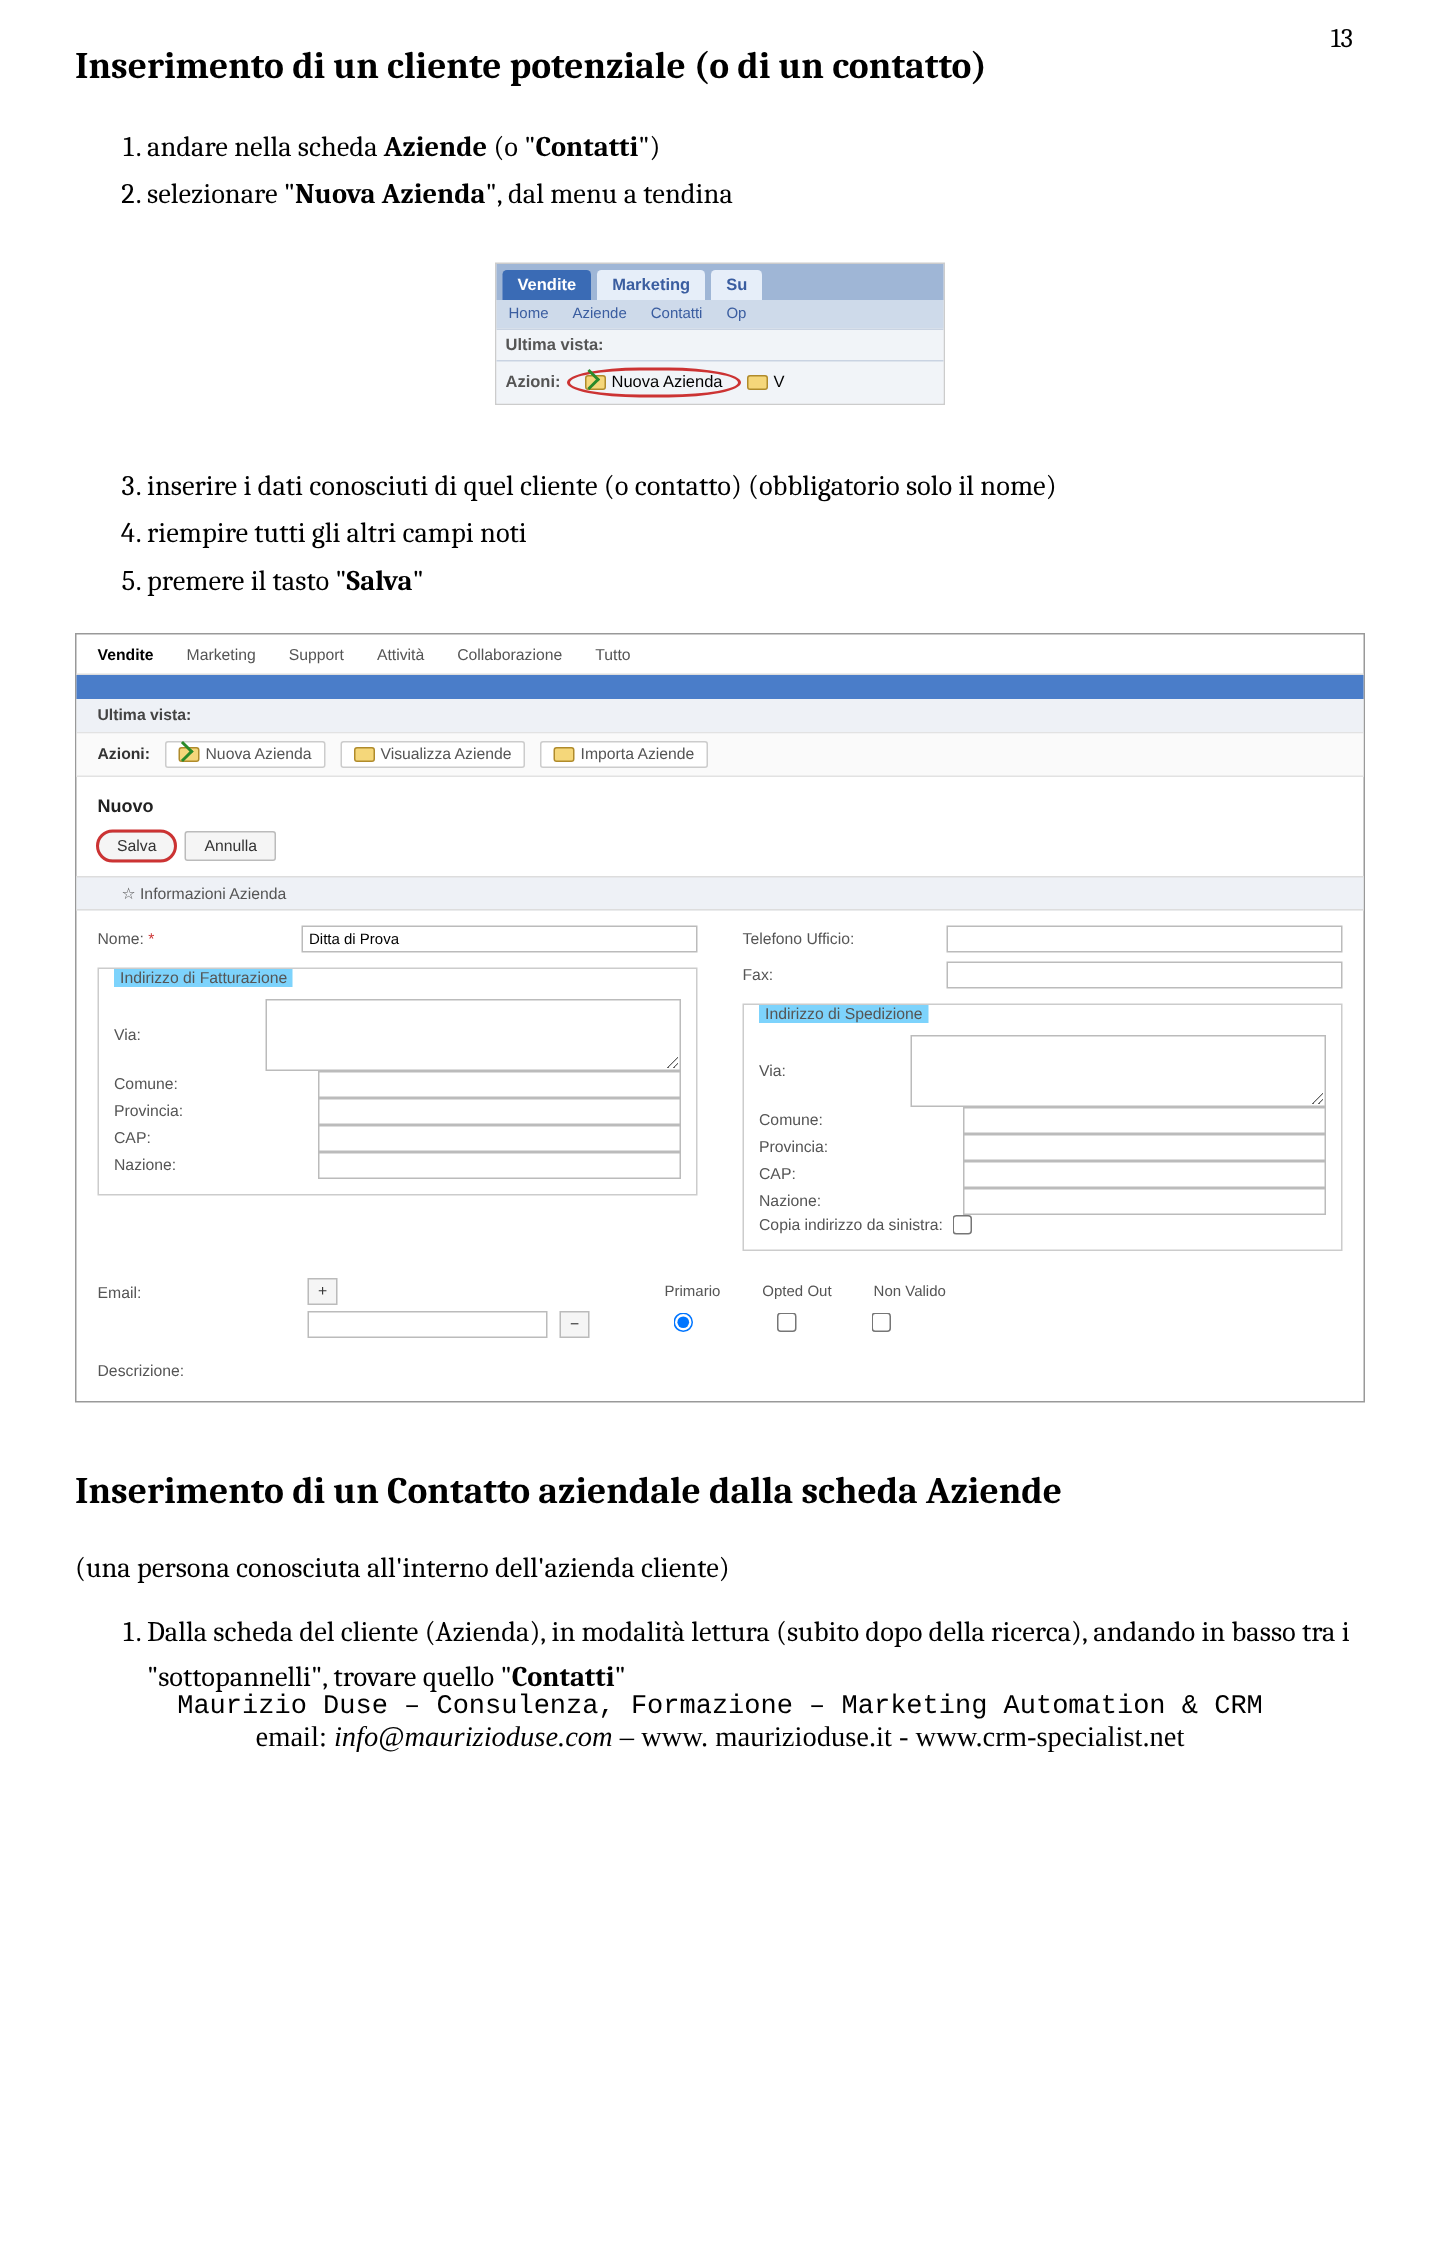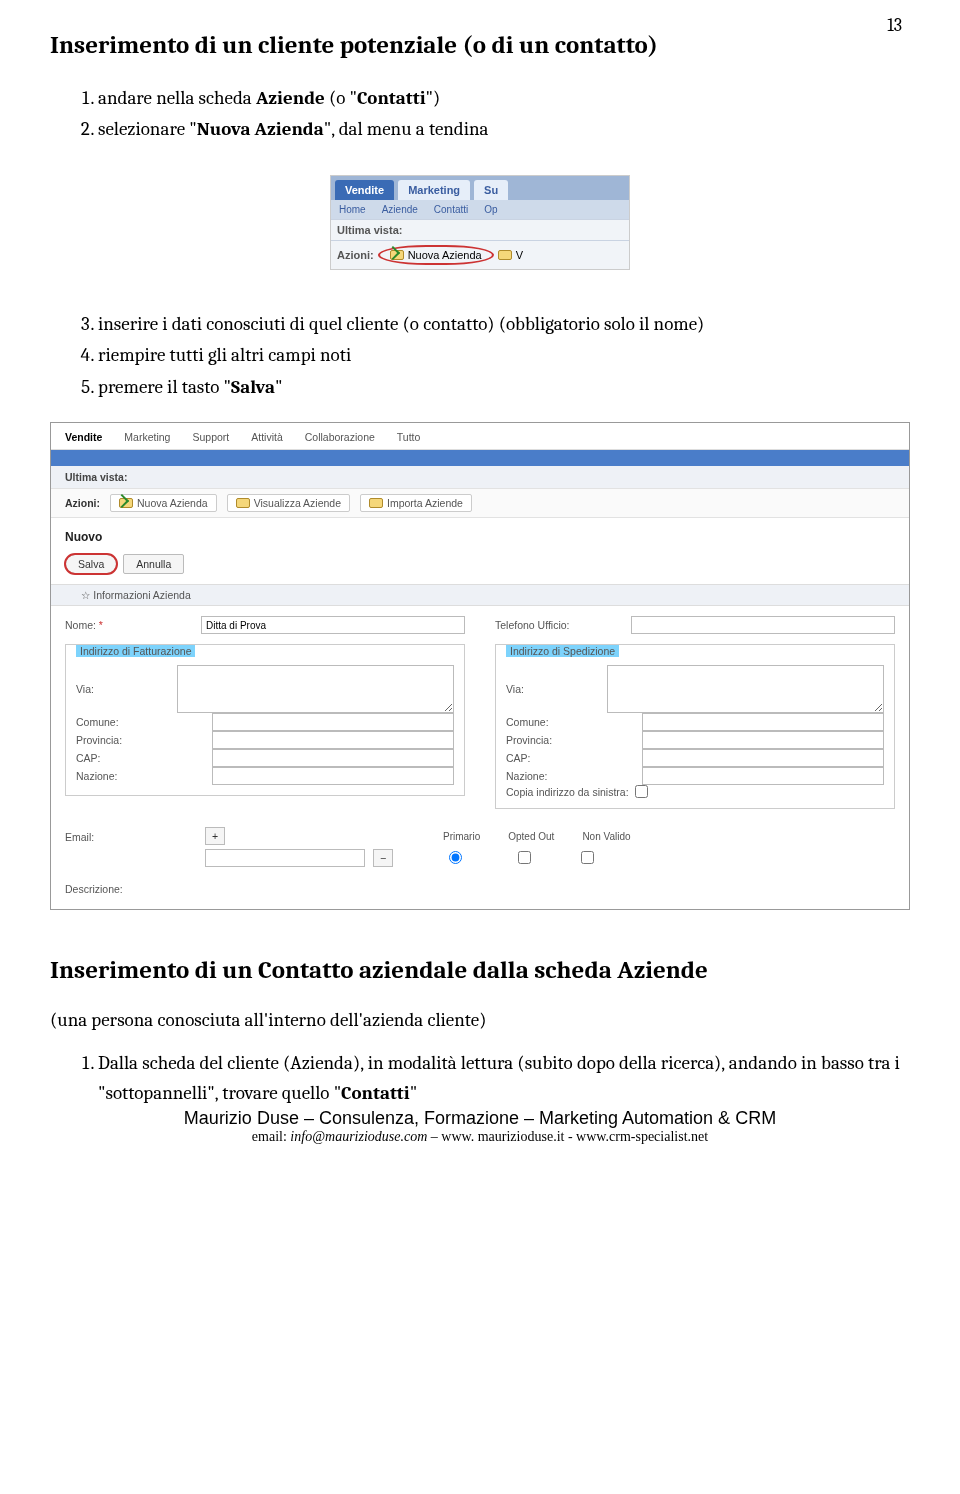--- a/index.html
+++ b/index.html
@@ -64,22 +64,22 @@
   .s2-plusminus { display:inline-block; width:20px; height:18px; text-align:center; border:1px solid #bbb; background:#f5f5f5; line-height:16px;}
   .s2-opts { display:flex; gap:28px; margin-left:210px; font-size:10px; color:#555;}
   .s2-desc { padding:8px 14px 14px; display:flex; gap:10px;}
   .s2-desc label { width:130px; color:#555;}
   .s2-star { color:#c33;}
   .s2-copy { display:flex; align-items:center; gap:6px;}
   .s2-copy label{ width:auto; }
 
   .subtext { font-size:19px; margin-top:6px; margin-left:0;}
   .footer { position:absolute; bottom:25px; left:0; right:0; text-align:center; font-size:18px;}
-  .footer .line1 { font-family: Liberation Sans, sans-serif; }
-  .footer .line2 { font-family: "Times New Roman", serif; font-style: normal; font-size:14px;}
+  .footer .line1 { font-family: Liberation Mono, monospace; }
+  .footer .line2 { font-family: "Times New Roman", serif; font-style: normal; font-size:19px;}
   .footer .line2 .em { font-style: italic;}
 </style>
 </head>
 <body>
 
 <div class="page-number">13</div>
 
 <h1 class="section">Inserimento di un cliente potenziale (o di un contatto)</h1>
 
 <ol class="steps">
@@ -187,20 +187,24 @@
             <label>Nazione:</label>
             <input type="text" style="">
           </div>
       </div>
     </div>
     <div class="s2-col">
       <div class="s2-field">
           <label>Telefono Ufficio:</label>
           <input type="text" style="">
         </div>
+      <div class="s2-field">
+          <label>Fax:</label>
+          <input type="text" style="">
+        </div>
       <div class="s2-fieldset">
         <span class="legend">Indirizzo di Spedizione</span>
         <div class="s2-field">
             <label>Via:</label>
             <textarea class="s2-textarea" style=""></textarea>
           </div>
         <div class="s2-field">
             <label>Comune:</label>
             <input type="text" style="">
           </div>

